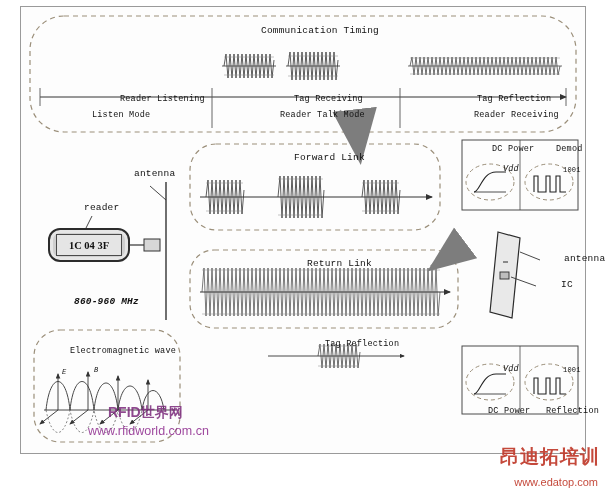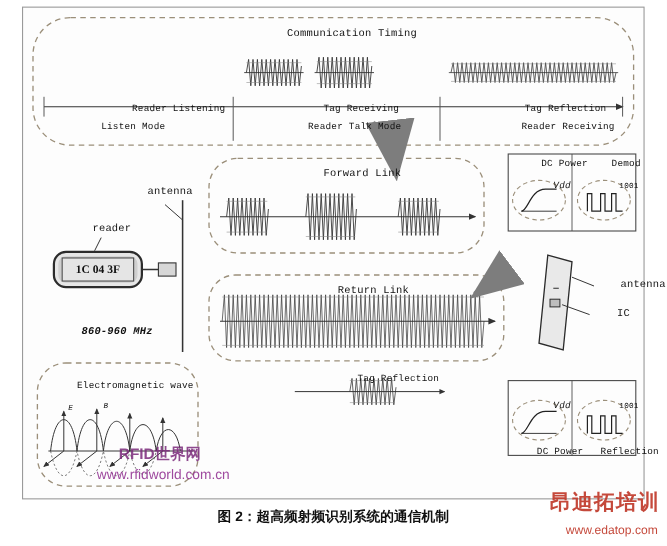--- a/index.html
+++ b/index.html
@@ -291,17 +291,16 @@
   <div class="lbl small" style="left:466px; top:406px;">DC Power</div>
   <div class="lbl small" style="left:524px; top:406px;">Reflection</div>
 
   <div class="lbl small" style="left:48px; top:346px;">Electromagnetic wave</div>
   <div class="lbl tiny ital" style="left:40px; top:368px;">E</div>
   <div class="lbl tiny ital" style="left:72px; top:366px;">B</div>
 
   <div class="watermark wm2">www.rfidworld.com.cn</div>
   <div class="watermark wm1">RFID世界网</div>
 
-  <div class="caption">图 2：超高频射频识别系统的通信机制</div>
 
   <div class="brand">昂迪拓培训</div>
   <div class="brand-sub">www.edatop.com</div>
 </div>
 
 </body></html>

